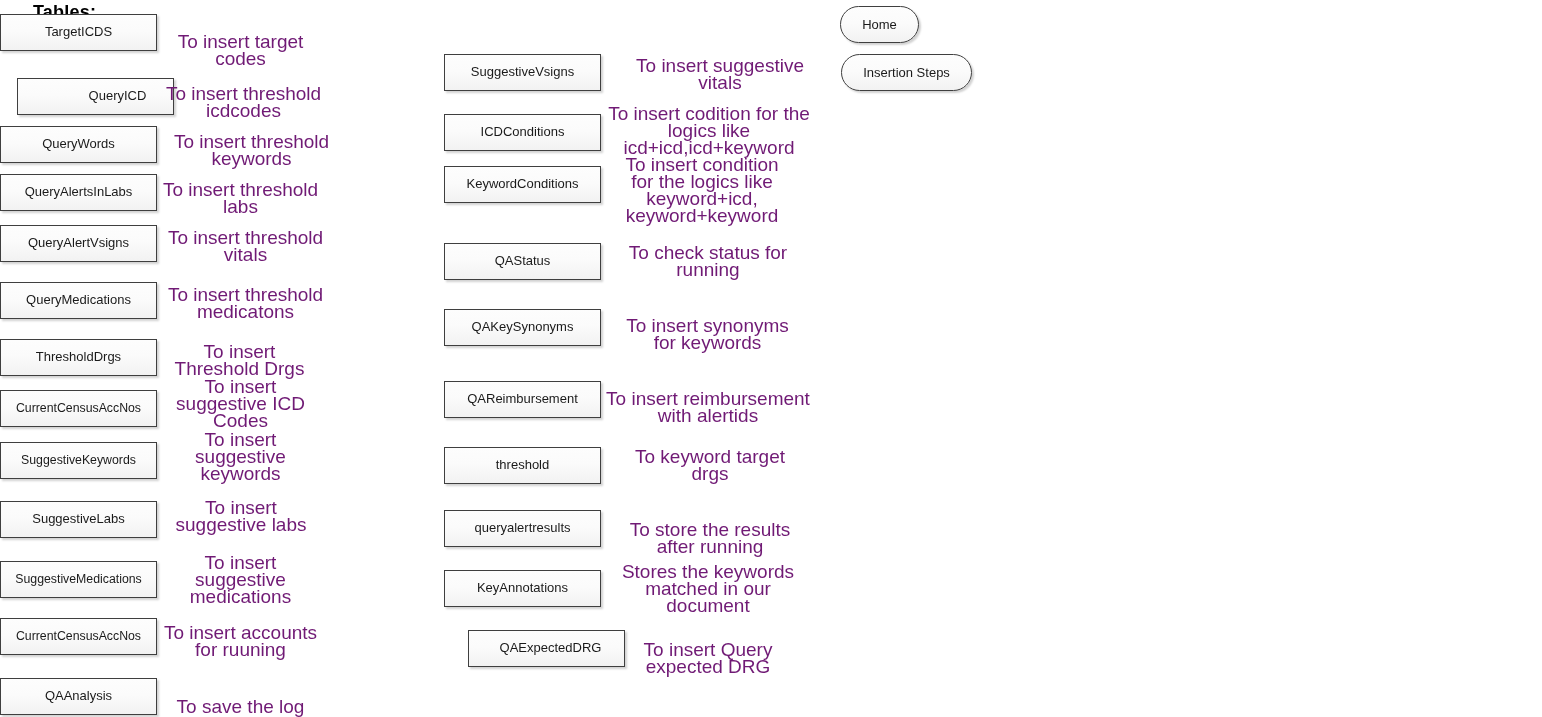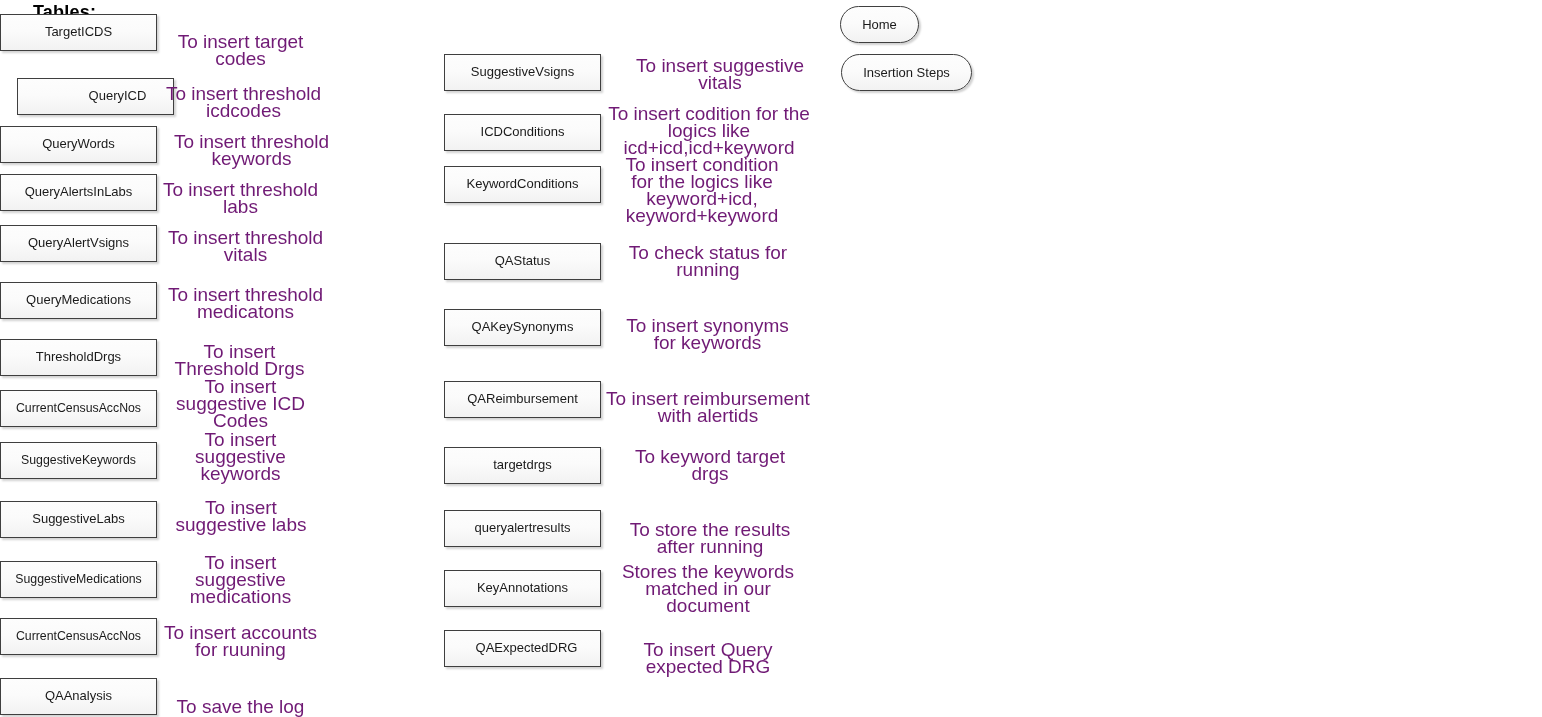--- a/index.html
+++ b/index.html
@@ -157,24 +157,24 @@
       </div>
   </div>
 
   <div>
     <div class="node" style="left:444px; top:54px;">SuggestiveVsigns</div>
     <div class="node" style="left:444px; top:114px;">ICDConditions</div>
     <div class="node" style="left:444px; top:166px;">KeywordConditions</div>
     <div class="node" style="left:444px; top:243px;">QAStatus</div>
     <div class="node" style="left:444px; top:309px;">QAKeySynonyms</div>
     <div class="node" style="left:444px; top:381px;">QAReimbursement</div>
-    <div class="node" style="left:444px; top:447px;">targetdrgs</div>
+    <div class="node" style="left:444px; top:447px;">threshold</div>
     <div class="node" style="left:444px; top:510px;">queryalertresults</div>
     <div class="node" style="left:444px; top:570px;">KeyAnnotations</div>
-    <div class="node" style="left:444px; top:630px;padding-left:8px;">QAExpectedDRG</div>
+    <div class="node" style="left:468px; top:630px;padding-left:8px;">QAExpectedDRG</div>
 
     <div class="desc" style="left:625px; top:54px;  width:190px; height:37px;">
       <span>To insert suggestive vitals</span>
       </div>
 
     <div class="desc" style="left:604px; top:108px; width:210px; height:48px;">
       <span>To insert codition for the logics like icd+icd,icd+keyword</span>
       </div>
 
     <div class="desc" style="left:612px; top:158px; width:180px; height:66px;">

